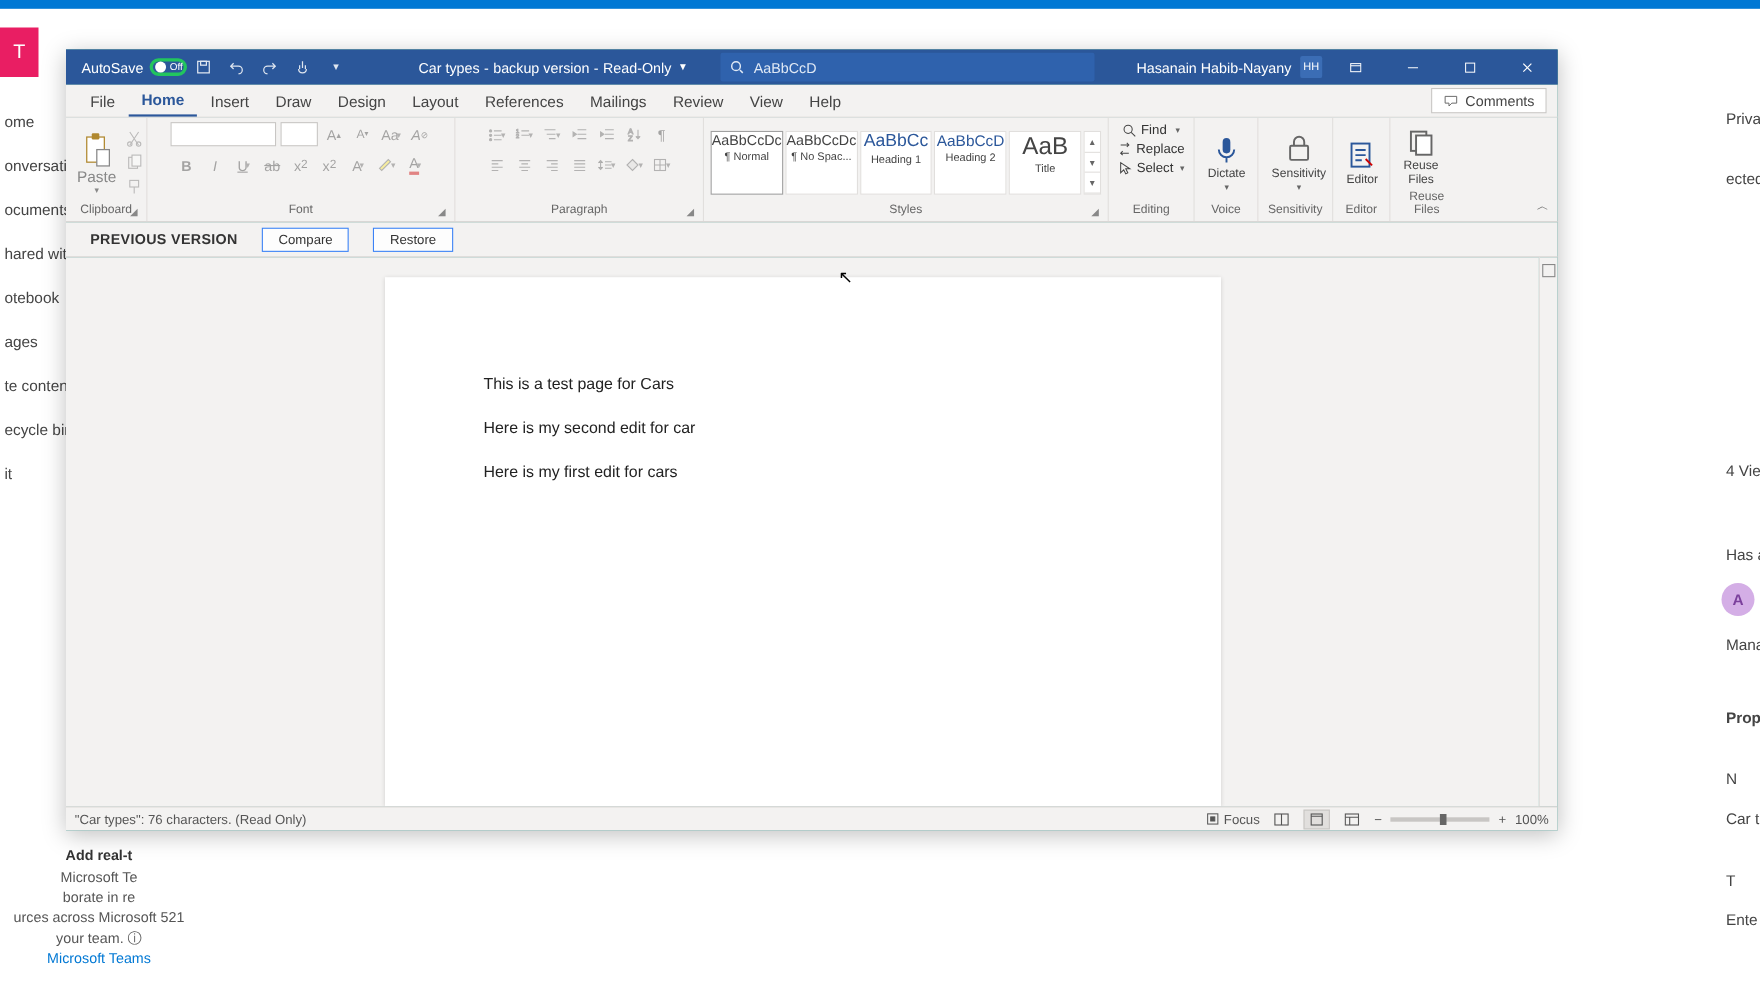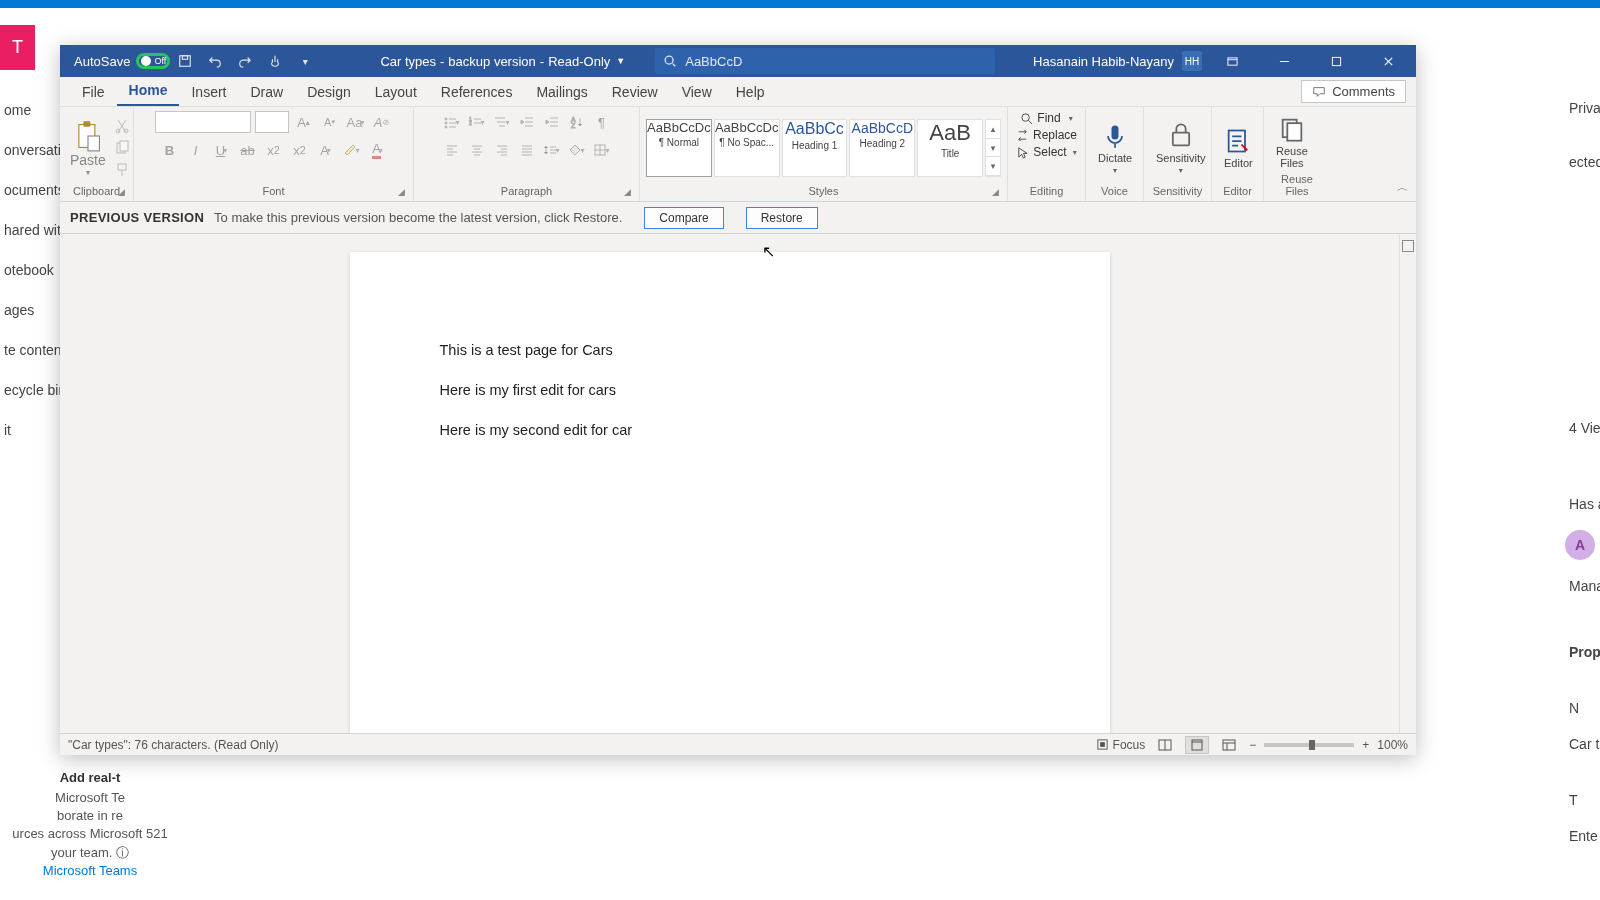--- a/index.html
+++ b/index.html
@@ -77,21 +77,21 @@
   
   .edit-body { display: flex; flex-direction: column; gap: 3px; font-size: 12px; color: #333; }
   .edit-body .row { display: flex; align-items: center; gap: 4px; }
   .edit-body svg { width: 13px; height: 13px; }
   
   .big-btn { display: flex; flex-direction: column; align-items: center; justify-content: center; gap: 2px; padding: 2px 6px; }
   .big-btn svg { width: 28px; height: 28px; }
   .big-btn span { font-size: 11px; color: #444; white-space: nowrap; }
   .collapse-btn { position: absolute; right: 8px; bottom: 6px; font-size: 11px; color: #666; }
   
-  .msgbar { height: 32px; background: #f3f2f1; border-bottom: 1px solid #d6d4d2; display: flex; align-items: center; padding-left: 10px; font-size: 13px; gap: 10px; }
+  .msgbar { height: 32px; background: #f3f2f1; border-bottom: 1px solid #d6d4d2; display: flex; align-items: center; padding-left: 22px; font-size: 13px; gap: 10px; }
   .msgbar .title { font-weight: 600; color: #333; letter-spacing: 0.3px; }
   .msgbar .text { color: #555; }
   .msgbar button { height: 22px; border: 1px solid #3b82f6; background: #fdfdfd; padding: 0 14px; font-size: 12px; color: #333; cursor: pointer; margin-left: 12px; }
   
   .doc-area { flex: 1; background: #f3f2f1; display: flex; justify-content: center; overflow: hidden; position: relative; }
   .page { width: 760px; background: #fff; margin-top: 18px; box-shadow: 0 1px 4px rgba(0,0,0,0.15); padding: 90px 90px; font-size: 14.5px; color: #222; }
   .page p { margin-bottom: 24px; }
   .cursor-arrow { position: absolute; top: 8px; left: 702px; font-size: 16px; color: #000; }
   
   .statusbar { height: 22px; background: #f3f2f1; border-top: 1px solid #d6d4d2; display: flex; align-items: center; font-size: 12px; color: #555; padding: 0 8px; }
@@ -521,32 +521,31 @@
           </div>
         </div>
       <div class="label">Reuse Files</div>
     </div>
 
     <div class="collapse-btn">︿</div>
   </div>
 
   <div class="msgbar">
     <span class="title">PREVIOUS VERSION</span>
-    <span class="text">To make this previous version become the latest version, click Restore.</span>
     <button>Compare</button>
     <button>Restore</button>
   </div>
 
   <div style="flex:1;display:flex">
     <div class="doc-area">
       <div class="cursor-arrow">↖</div>
       <div class="page">
         <p>This is a test page for Cars</p>
+        <p>Here is my second edit for car</p>
         <p>Here is my first edit for cars</p>
-        <p>Here is my second edit for car</p>
       </div>
     </div>
     <div class="scrollbar-right">
       <div class="cube"></div>
     </div>
   </div>
 
   <div class="statusbar">
     <div class="left">"Car types": 76 characters.  (Read Only)</div>
     <div class="right">

